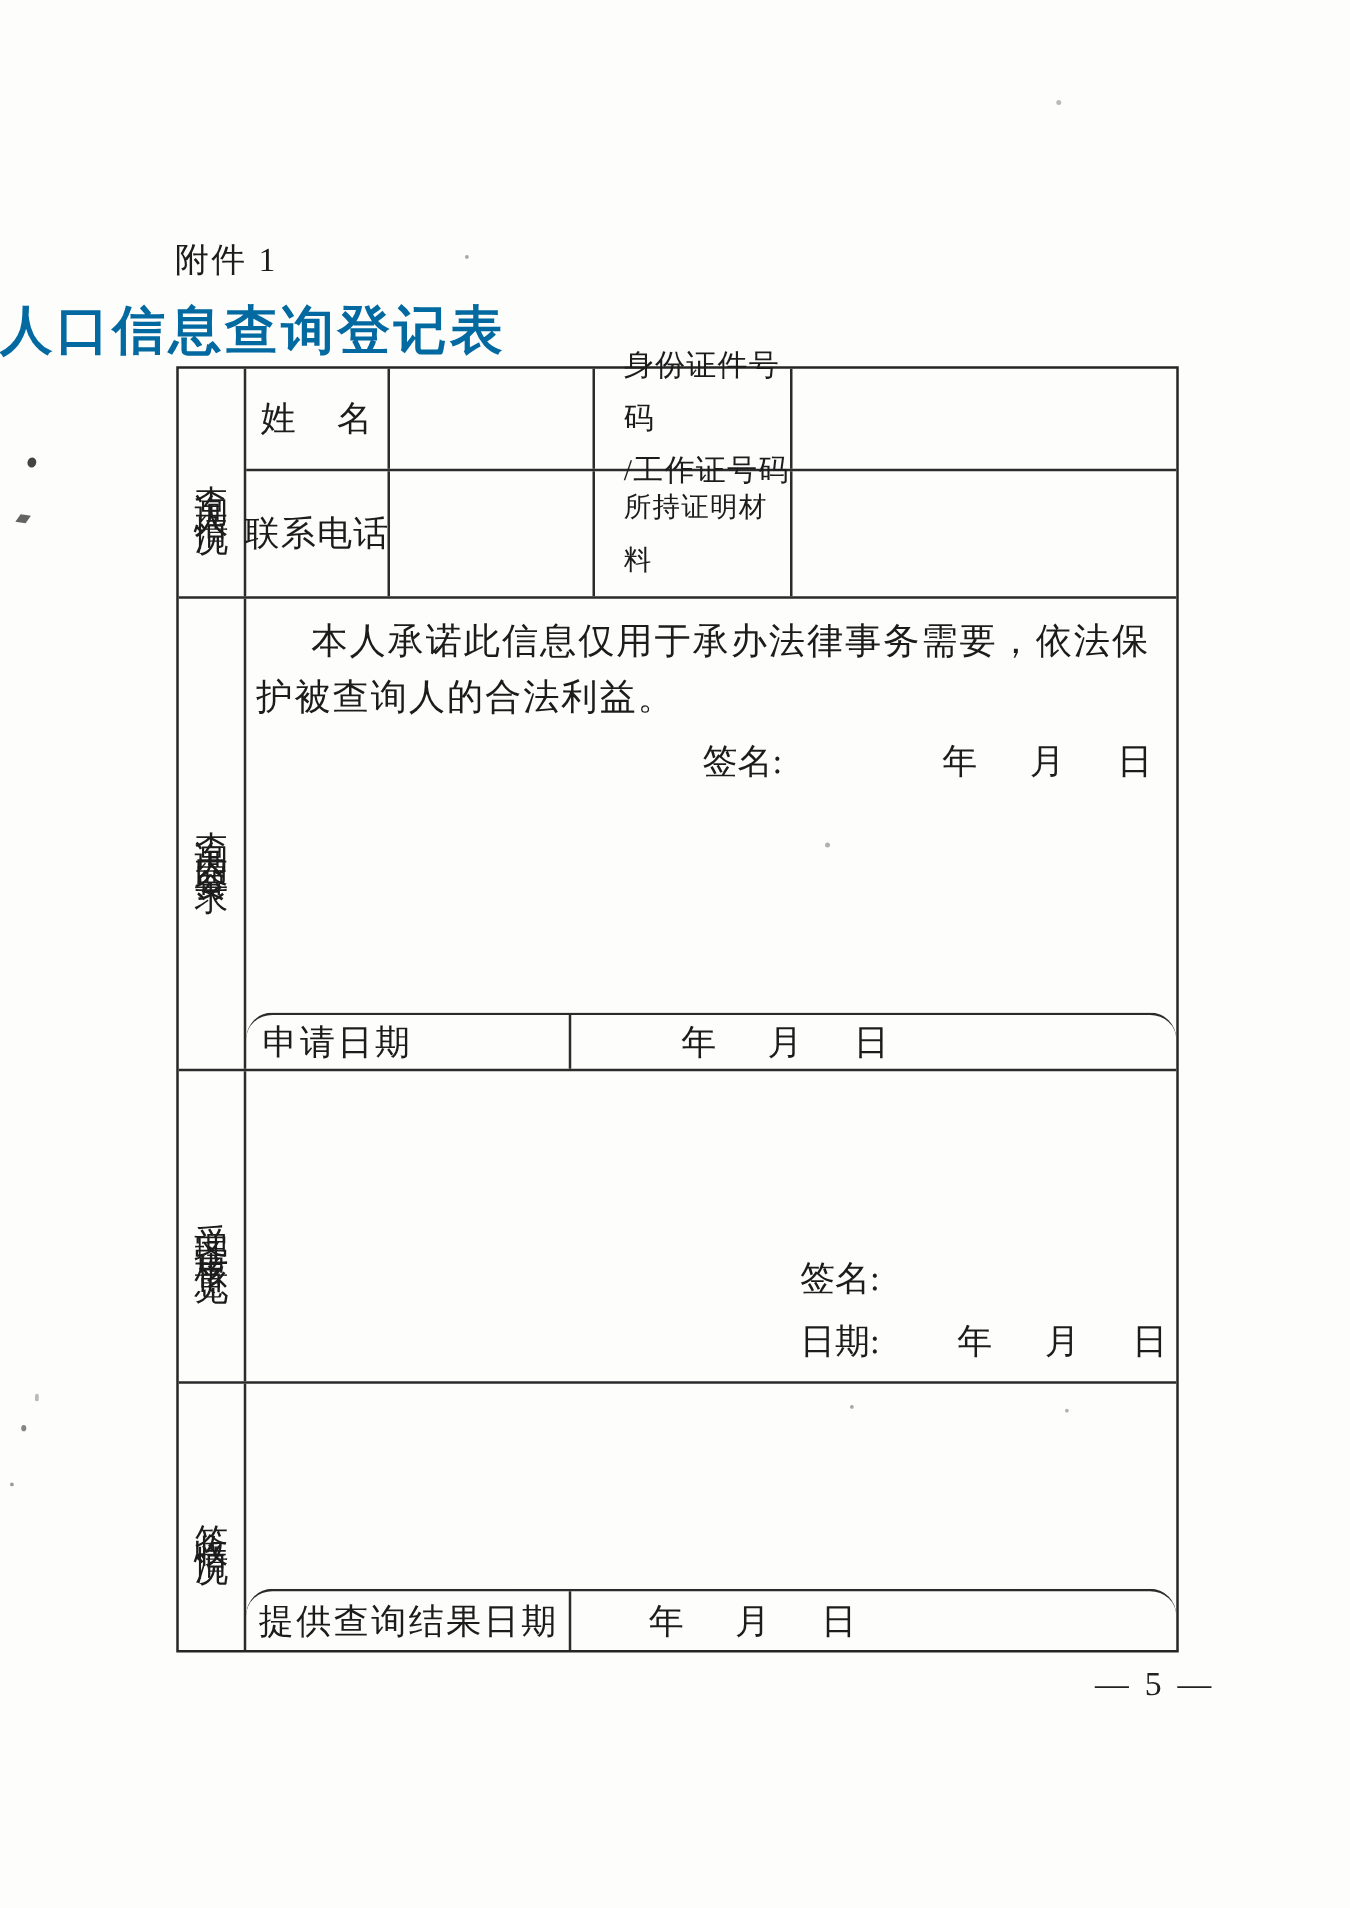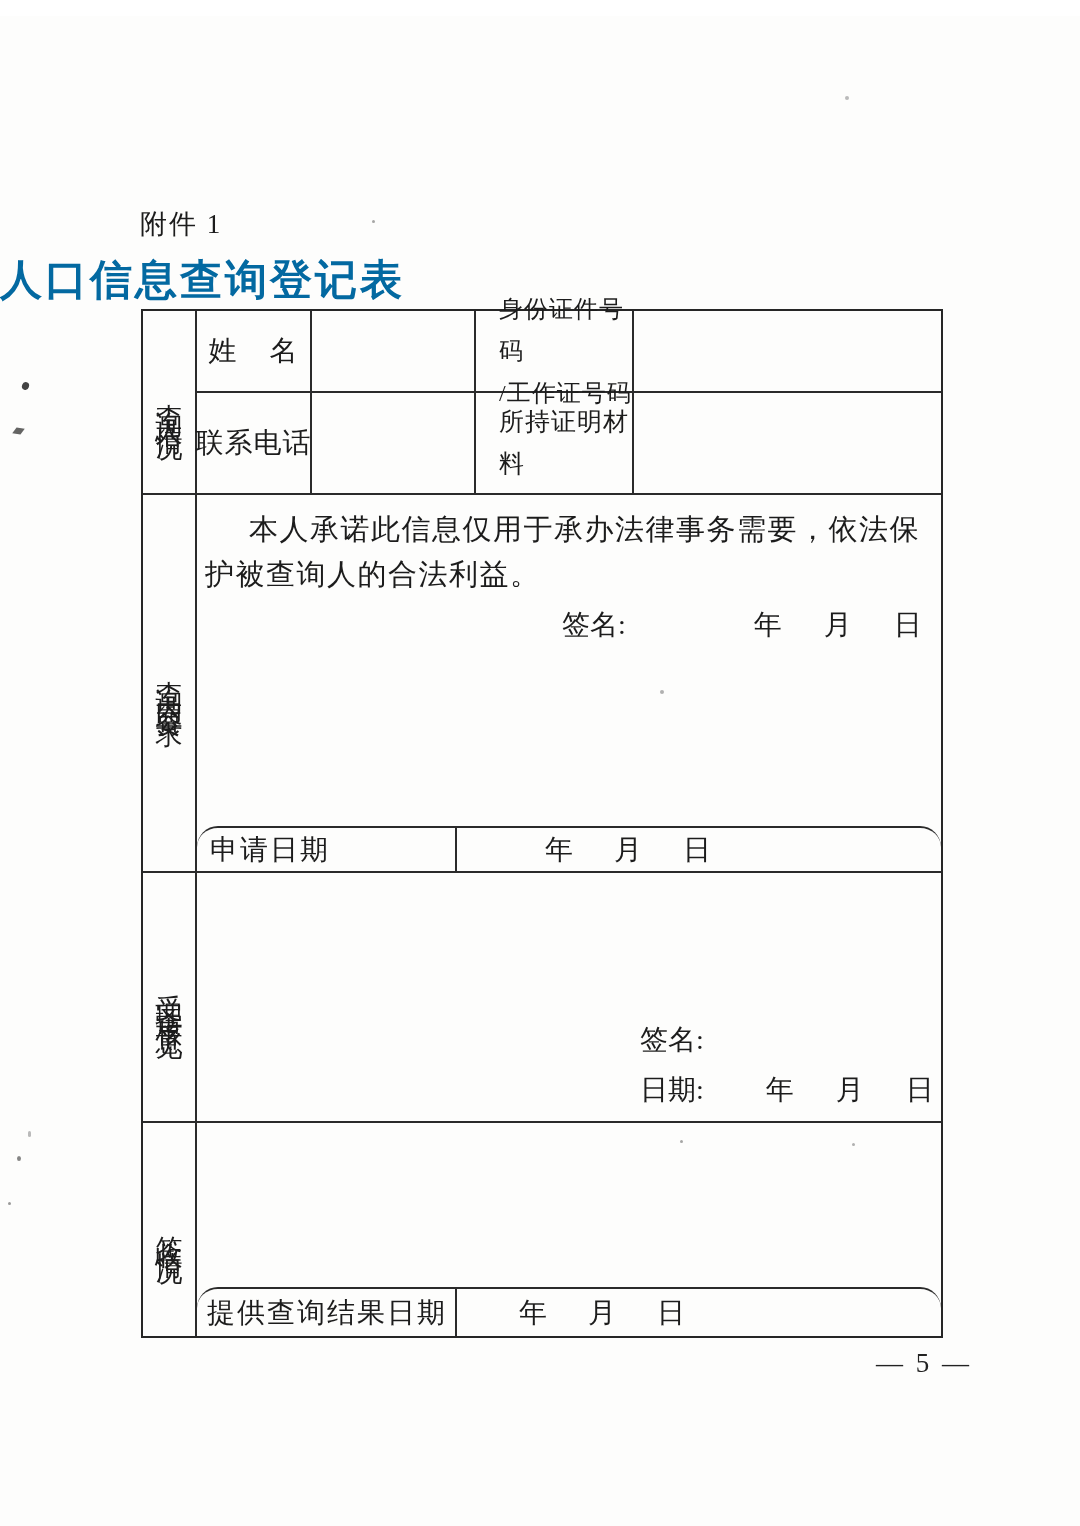--- a/index.html
+++ b/index.html
@@ -4,21 +4,21 @@
 <style>
   html,body { margin:0; padding:0; }
   body {
     width:1080px; height:1526px;
     background:#ffffff;
     font-family:"Liberation Serif","DejaVu Serif",serif;
     color:#1c1c1c;
     position:relative;
     overflow:hidden;
   }
-  .page { position:absolute; inset:0; background:#fdfdfc;margin-top:16px; }
+  .page { position:absolute; inset:0; background:#fdfdfc; }
 
   .attachment {
     position:absolute; left:140px; top:190px;
     font-size:27px; letter-spacing:2px;
   }
   .title {
     position:absolute; left:0; top:236px; width:1080px;
     margin:0; text-align:left;
     font-family:Liberation Mono, monospace;
     font-weight:700; font-size:42px; letter-spacing:3px;
@@ -103,21 +103,21 @@
         <div class="trow rule-b" style="height:82px">
           <div class="cell lbl w-fl">姓    名</div>
           <div class="cell w-v1"></div>
           <div class="cell lbl2 w-l2">身份证件号码
 /工作证号码</div>
           <div class="cell fill"></div>
         </div>
         <div class="trow" style="flex:1">
           <div class="cell lbl w-fl">联系电话</div>
           <div class="cell w-v1"></div>
-          <div class="cell lbl2 w-l2" style="font-size:25px">所持证明材料</div>
+          <div class="cell lbl2 w-l2" style="font-size:22px">所持证明材料</div>
           <div class="cell fill"></div>
         </div>
       </div>
     </div>
 
     <div class="sec" style="height:378px">
       <div class="seclabel">查询内容要求</div>
       <div class="secbody">
         <div class="content2">
           <p class="promise">本人承诺此信息仅用于承办法律事务需要，依法保护被查询人的合法利益。</p>

